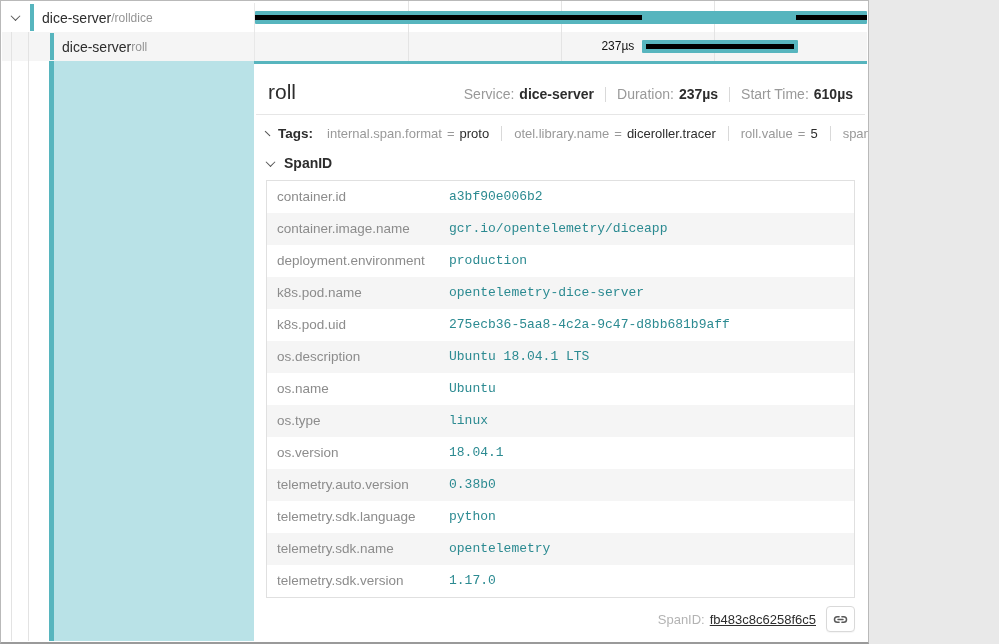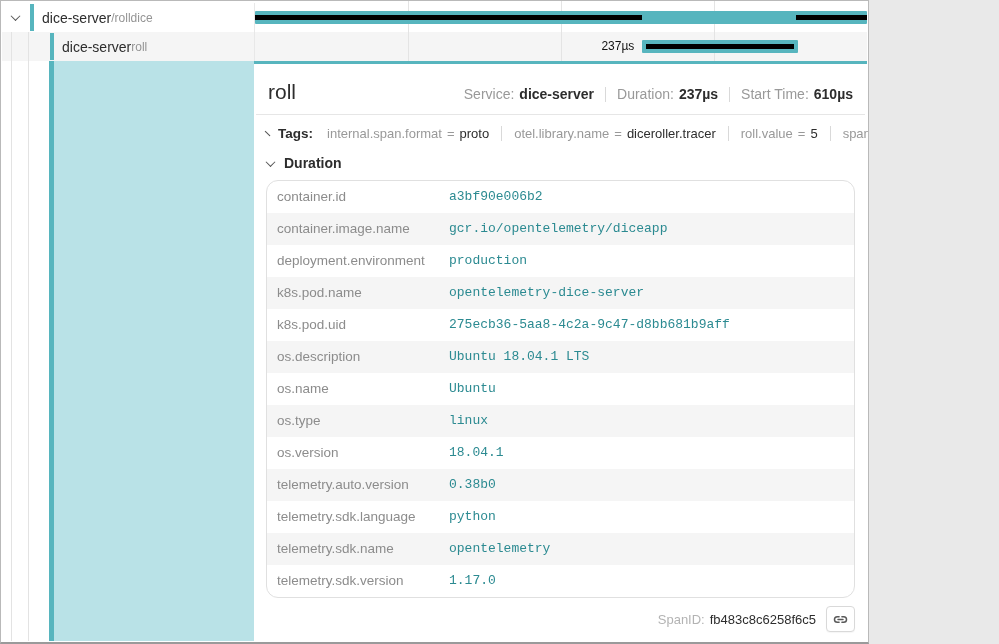--- a/index.html
+++ b/index.html
@@ -60,33 +60,33 @@
   .tag-pair .tk{ color:#999; }
   .tag-pair .teq{ color:#999; margin:0 5px; }
   .tag-pair .tv{ color:#2d2d2d; }
   .tag-div{ width:1px; height:15px; background:#d9d9d9; margin:0 12px; }
 
   .process-row{ display:flex; align-items:center; padding:5px 12px 6px 13px; cursor:pointer; }
   .process-label{ font-size:14px; font-weight:700; color:#2d2d2d; margin-left:10px; }
 
   .process-table{
     margin:3px 12px 0 12px; width:calc(100% - 24px);
-    border:1px solid #e0e0e0; border-radius:12px; border-spacing:0; overflow:hidden;
+    border:1px solid #e0e0e0; border-radius:0; border-spacing:0; overflow:hidden;
   }
   .process-table tr:nth-child(even){ background:#f5f5f5; }
   .process-table td{ padding:9px 10px; line-height:14px; vertical-align:top; }
   .process-table td.k{ width:172px; font-size:13.5px; color:#8c8c8c; }
   .process-table td.v{ font-family:"Liberation Mono","DejaVu Sans Mono",monospace; font-size:13px; color:#2b8a91;margin-top:16px; }
 
   .detail-footer{
     margin-top:auto; display:flex; justify-content:flex-end; align-items:center;
     padding:8px 12px 9px 12px; font-size:13px;
   }
   .spanid-label{ color:#b3b3b3; }
-  .spanid-value{ color:#2d2d2d; font-weight:500; margin-left:5px; }
+  .spanid-value{ color:#2d2d2d; font-weight:500; margin-left:5px;text-decoration:underline; }
   .link-btn{
     margin-left:10px; width:29px; height:26px; background:#fff;
     border:1px solid #d9d9d9; border-radius:4px; display:flex; align-items:center;
     justify-content:center; cursor:pointer; box-shadow:0 1px 1px rgba(0,0,0,0.04);
   }
 </style>
 </head>
 <body>
 
 <div class="page">
@@ -156,21 +156,21 @@
           <span class="tag-pair"><span class="tk">otel.library.name</span><span class="teq">=</span><span class="tv">diceroller.tracer</span></span>
           <span class="tag-div"></span>
           <span class="tag-pair"><span class="tk">roll.value</span><span class="teq">=</span><span class="tv">5</span></span>
           <span class="tag-div"></span>
           <span class="tag-pair"><span class="tk">span.kind</span><span class="teq">=</span><span class="tv">rolldice</span></span>
         </span>
     </div>
 
     <div class="process-row">
       <span class="chev chev-down"></span>
-      <span class="process-label">Duration</span>
+      <span class="process-label">SpanID</span>
     </div>
 
     <table class="process-table">
       <tbody>
           <tr>
             <td class="k">container.id</td>
             <td class="v">a3bf90e006b2</td>
           </tr>
           <tr>
             <td class="k">container.image.name</td>

